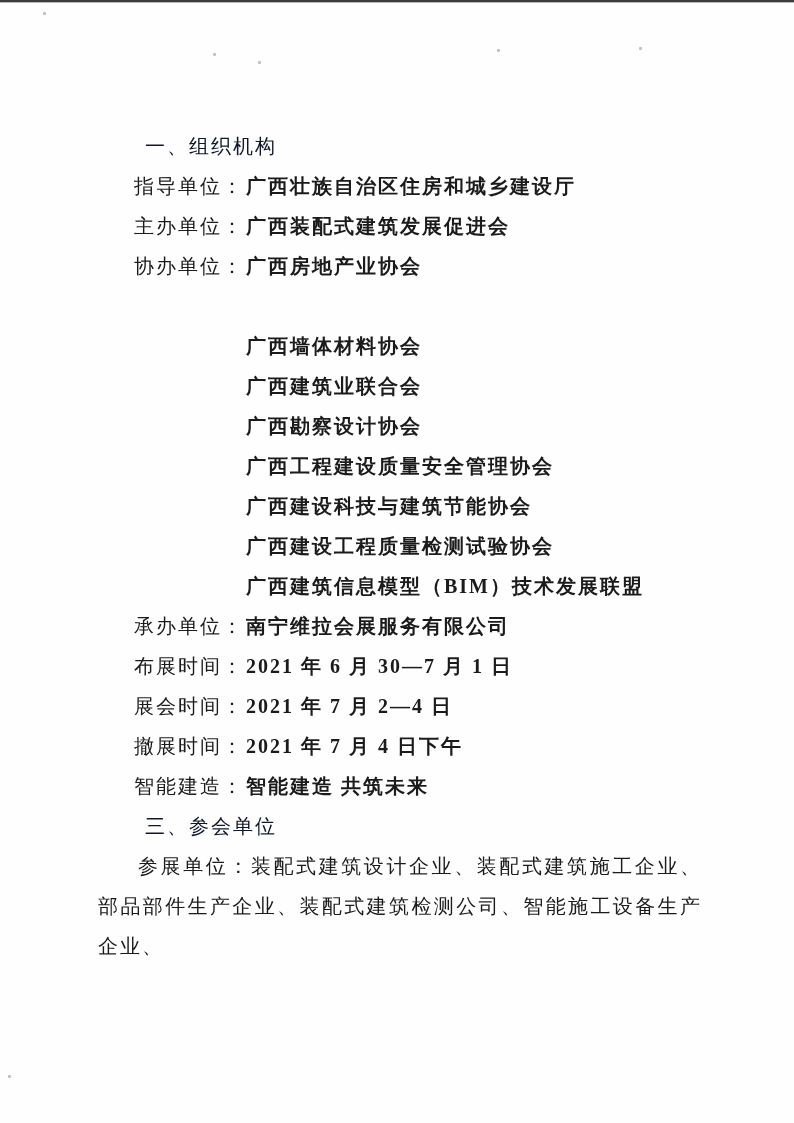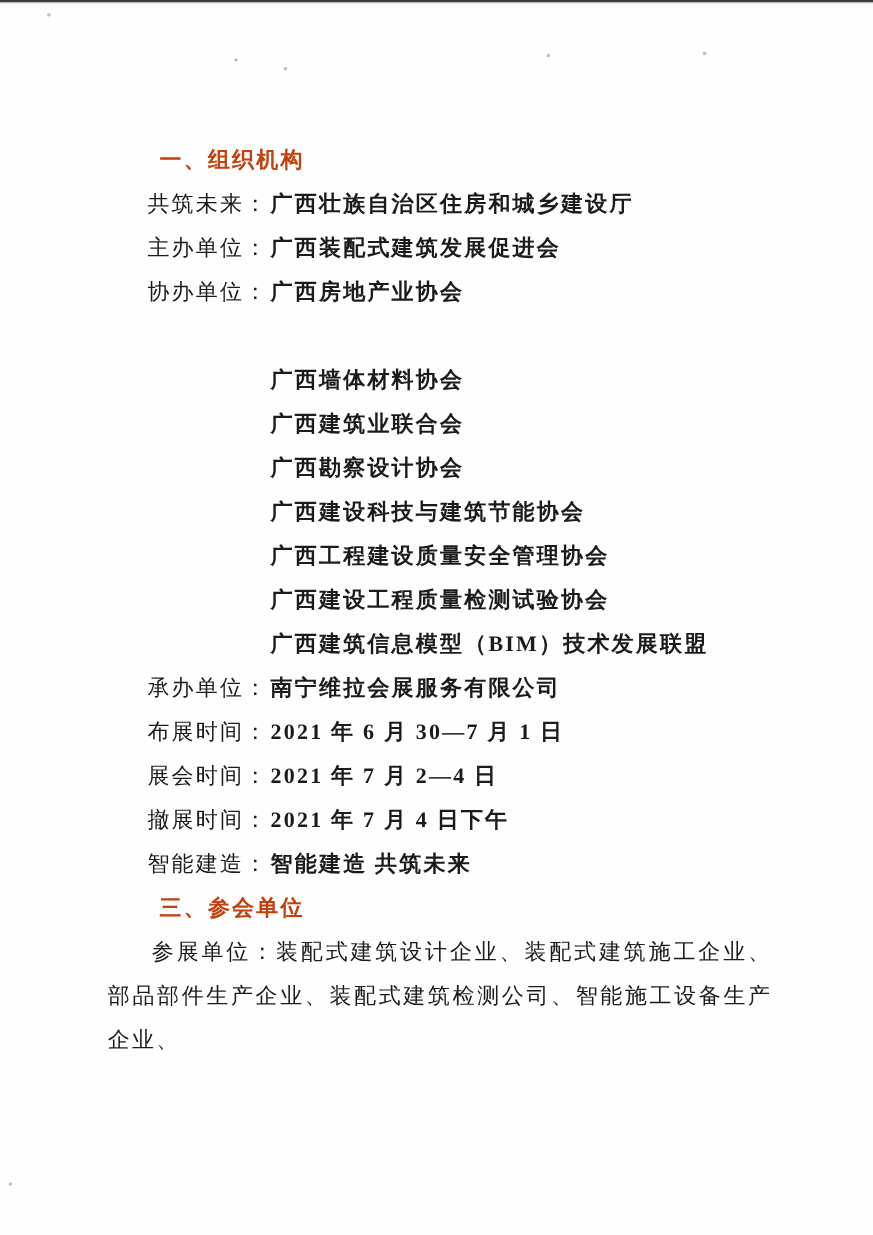--- a/index.html
+++ b/index.html
@@ -34,22 +34,22 @@
     position: absolute;
     top: 126px;
     left: 98px;
     width: 604px;
     color: #1b1b1b;
     font-size: 20px;
     letter-spacing: 2px;
     line-height: 40px;
   }
   .heading {
-    font-weight: bold;
-    color: #c2410c;
+    font-weight: normal;
+    color: #0f172a;
     padding-left: 47px;
     height: 40px;
     white-space: nowrap;
   }
   .row {
     display: flex;
     padding-left: 36px;
     height: 40px;
     white-space: nowrap;
   }
@@ -77,21 +77,21 @@
   <div class="speck" style="left:258px;top:61px"></div>
   <div class="speck" style="left:497px;top:49px"></div>
   <div class="speck" style="left:639px;top:47px"></div>
   <div class="speck" style="left:8px;top:1075px"></div>
 
   <div class="content">
 
     <div class="heading">一、组织机构</div>
 
     <div class="row">
-      <span class="label">共筑未来：</span>
+      <span class="label">指导单位：</span>
       <span class="value">广西壮族自治区住房和城乡建设厅</span>
     </div>
     <div class="row">
       <span class="label">主办单位：</span>
       <span class="value">广西装配式建筑发展促进会</span>
     </div>
     <div class="row">
       <span class="label">协办单位：</span>
       <span class="value">广西房地产业协会</span>
     </div>
@@ -105,25 +105,25 @@
     <div class="row">
       <span class="label"></span>
       <span class="value">广西建筑业联合会</span>
     </div>
     <div class="row">
       <span class="label"></span>
       <span class="value">广西勘察设计协会</span>
     </div>
     <div class="row">
       <span class="label"></span>
-      <span class="value">广西建设科技与建筑节能协会</span>
+      <span class="value">广西工程建设质量安全管理协会</span>
     </div>
     <div class="row">
       <span class="label"></span>
-      <span class="value">广西工程建设质量安全管理协会</span>
+      <span class="value">广西建设科技与建筑节能协会</span>
     </div>
     <div class="row">
       <span class="label"></span>
       <span class="value">广西建设工程质量检测试验协会</span>
     </div>
     <div class="row">
       <span class="label"></span>
       <span class="value">广西建筑信息模型（BIM）技术发展联盟</span>
     </div>
     <div class="row">

